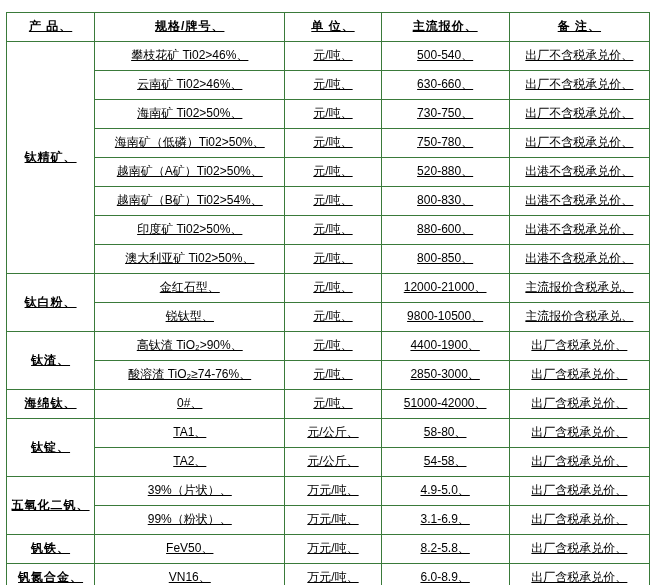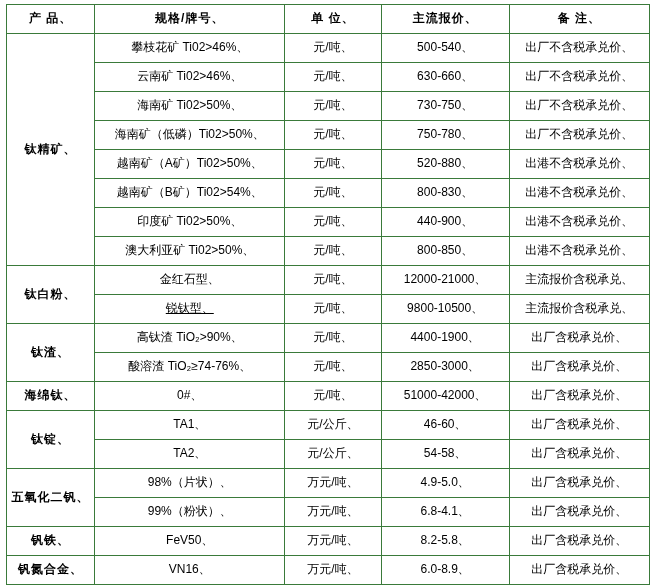--- a/index.html
+++ b/index.html
@@ -11,21 +11,22 @@
     width: 656px;
     height: 585px;
     font-family: "Liberation Sans", "DejaVu Sans", sans-serif;
     color: #000000;
     overflow: hidden;
   }
   .sheet {
     width: 656px;
     height: 585px;
     box-sizing: border-box;
-    padding: 4px 6px 0 6px;
+    padding: 12px 6px 0 6px;
+    text-decoration: underline;
   }
   table.price-table {
     border-collapse: collapse;
     width: 644px;
     table-layout: fixed;
   }
   table.price-table td, table.price-table th {
     border: 1px solid #3a7a3a;
     text-align: center;
     vertical-align: middle;
@@ -117,21 +118,21 @@
         </tr>
         <tr>
           <td class="spec">越南矿（B矿）Ti02&gt;54%、</td>
           <td class="unit">元/吨、</td>
           <td class="price">800-830、</td>
           <td class="note">出港不含税承兑价、</td>
         </tr>
         <tr>
           <td class="spec">印度矿 Ti02&gt;50%、</td>
           <td class="unit">元/吨、</td>
-          <td class="price">440-900、</td>
+          <td class="price">880-600、</td>
           <td class="note">出港不含税承兑价、</td>
         </tr>
         <tr>
           <td class="spec">澳大利亚矿 Ti02&gt;50%、</td>
           <td class="unit">元/吨、</td>
           <td class="price">800-850、</td>
           <td class="note">出港不含税承兑价、</td>
         </tr>
         <tr>
           <td class="cat" rowspan="2">钛白粉、</td>
@@ -163,40 +164,40 @@
           <td class="cat">海绵钛、</td>
           <td class="spec">0#、</td>
           <td class="unit">元/吨、</td>
           <td class="price">51000-42000、</td>
           <td class="note">出厂含税承兑价、</td>
         </tr>
         <tr>
           <td class="cat" rowspan="2">钛锭、</td>
           <td class="spec">TA1、</td>
           <td class="unit">元/公斤、</td>
-          <td class="price">46-60、</td>
+          <td class="price">58-80、</td>
           <td class="note">出厂含税承兑价、</td>
         </tr>
         <tr>
           <td class="spec">TA2、</td>
           <td class="unit">元/公斤、</td>
           <td class="price">54-58、</td>
           <td class="note">出厂含税承兑价、</td>
         </tr>
         <tr>
           <td class="cat" rowspan="2">五氧化二钒、</td>
-          <td class="spec">98%（片状）、</td>
+          <td class="spec">39%（片状）、</td>
           <td class="unit">万元/吨、</td>
           <td class="price">4.9-5.0、</td>
           <td class="note">出厂含税承兑价、</td>
         </tr>
         <tr>
           <td class="spec">99%（粉状）、</td>
           <td class="unit">万元/吨、</td>
-          <td class="price">6.8-4.1、</td>
+          <td class="price">3.1-6.9、</td>
           <td class="note">出厂含税承兑价、</td>
         </tr>
         <tr>
           <td class="cat">钒铁、</td>
           <td class="spec">FeV50、</td>
           <td class="unit">万元/吨、</td>
           <td class="price">8.2-5.8、</td>
           <td class="note">出厂含税承兑价、</td>
         </tr>
         <tr>

